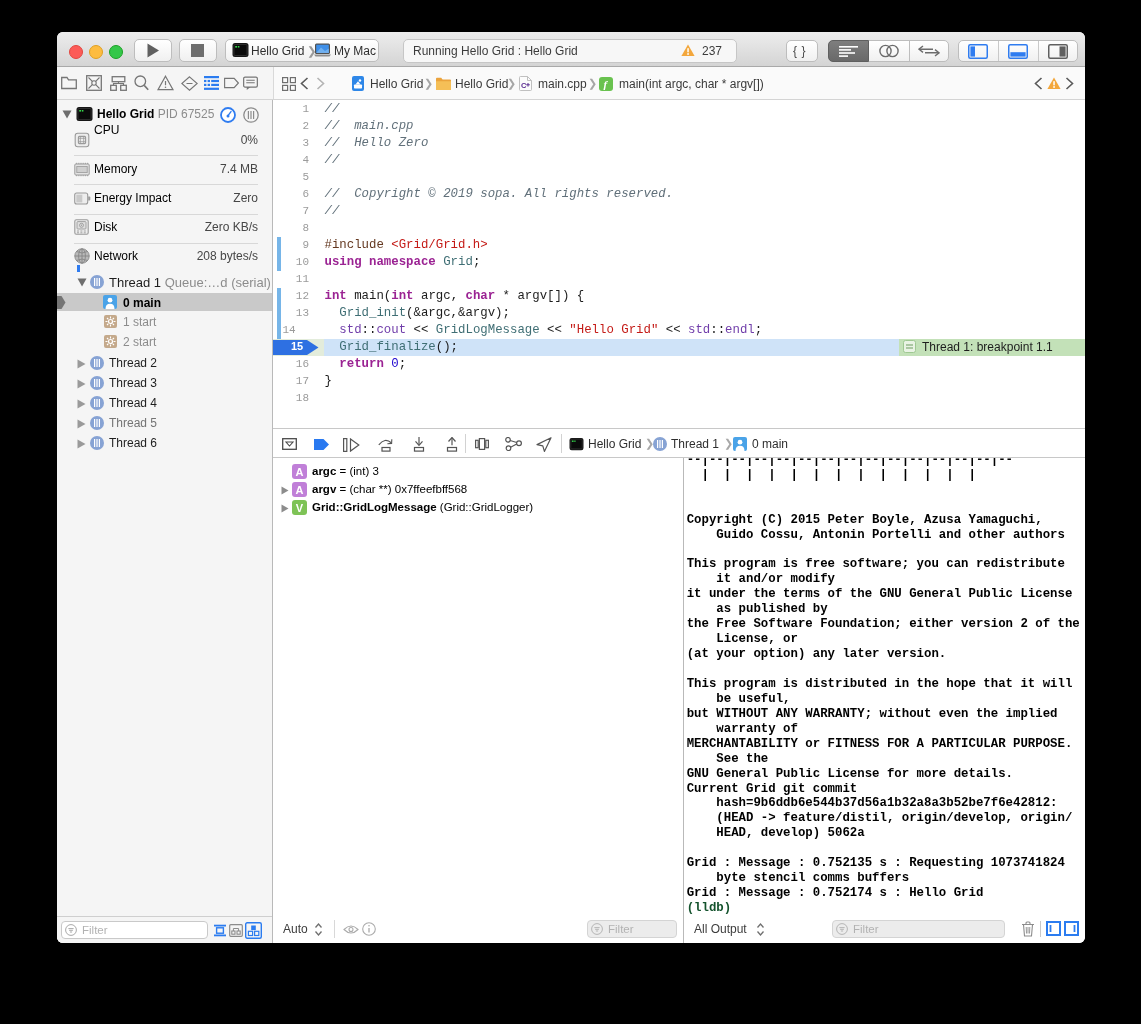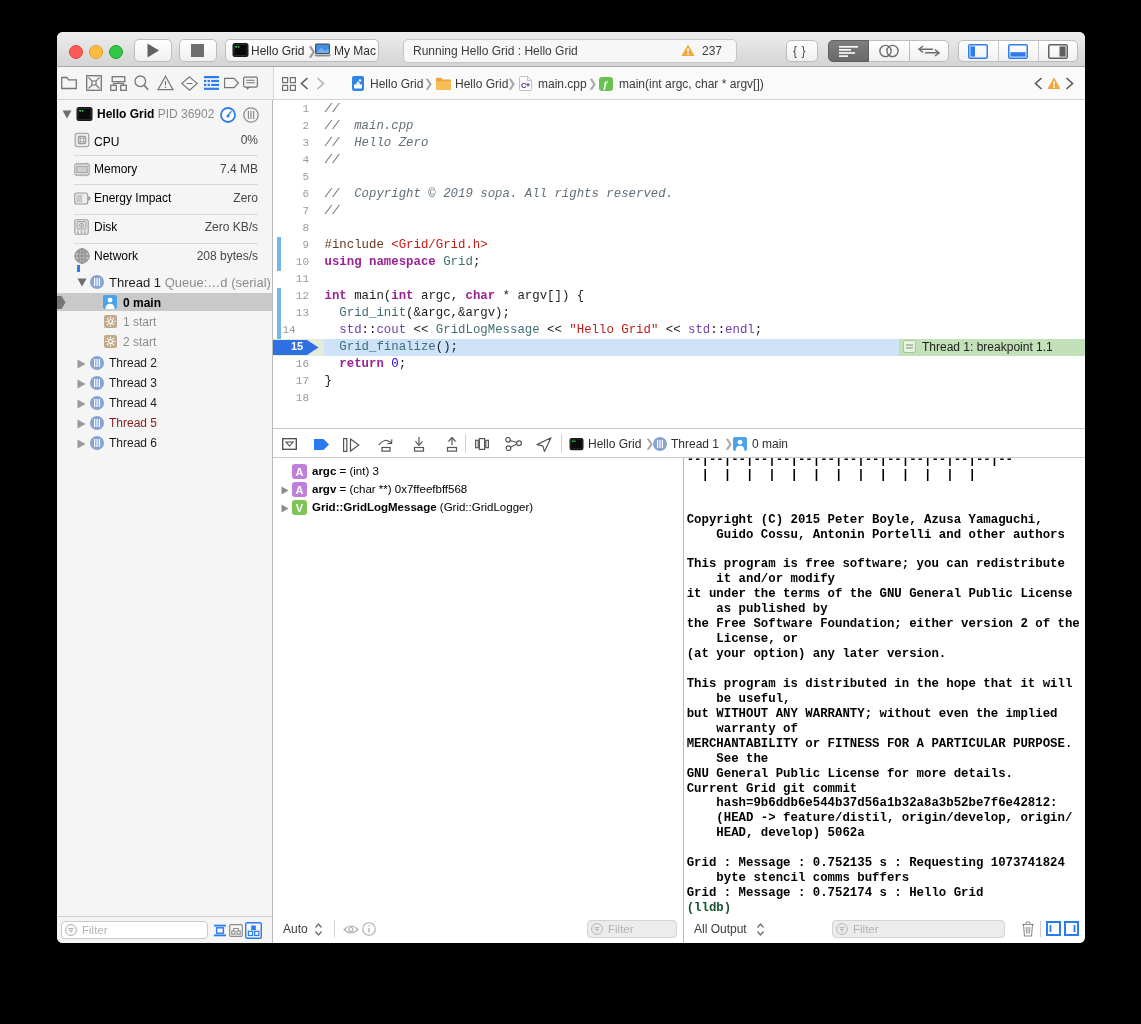--- a/index.html
+++ b/index.html
@@ -240,37 +240,37 @@
 
     <svg class="abs" style="left:5px;top:10px;" width="10" height="9" viewBox="0 0 10 9">
       <path d="M0.5 0.5 L9.5 0.5 L5 8.5 Z" fill="#6e6e6e"></path>
       </svg>
     <svg class="abs" style="left:19px;top:6px;" width="17" height="16" viewBox="0 0 17 16">
       <rect x="0.5" y="1" width="16" height="14" rx="2.5" fill="#161616"></rect>
       <rect x="2" y="2.5" width="13" height="11" rx="1" fill="#0a0a0a" stroke="#3a3a3a" stroke-width="0.7"></rect>
       <rect x="3.2" y="4" width="2" height="1.6" fill="#35d44a"></rect>
       <rect x="6" y="4" width="1.4" height="1.6" fill="#35d44a"></rect>
     </svg>
-    <div class="abs" style="left:40px;top:7px;font-size:12px;font-weight:bold;color:#000;">Hello Grid <span style="font-weight:normal;color:#8c8c8c;">PID 36902</span></div>
+    <div class="abs" style="left:40px;top:7px;font-size:12px;font-weight:bold;color:#000;">Hello Grid <span style="font-weight:normal;color:#8c8c8c;">PID 67525</span></div>
     <svg class="abs" style="left:163px;top:7px;" width="16" height="16" viewBox="0 0 16 16">
       <circle cx="8" cy="8" r="7" fill="#fff" stroke="#2f7cf0" stroke-width="1.8"></circle>
       <path d="M8 8.6 L11 4.6" stroke="#2f7cf0" stroke-width="1.4" stroke-linecap="round"></path>
       <circle cx="8" cy="9" r="1.5" fill="#2f7cf0"></circle>
     </svg>
     <svg class="abs" style="left:186px;top:7px;" width="16" height="16" viewBox="0 0 16 16">
       <circle cx="8" cy="8" r="7.2" fill="none" stroke="#8b8b8b" stroke-width="1.3"></circle>
       <path d="M5.4 4 L5.4 12 M8 4 L8 12 M10.6 4 L10.6 12" stroke="#8b8b8b" stroke-width="1.2"></path>
     </svg>
 
     <svg class="abs" style="left:17px;top:32px;" width="16" height="16" viewBox="0 0 16 16">
       <rect x="1.2" y="1.2" width="13.6" height="13.6" rx="2.5" fill="#ededed" stroke="#9a9a9a" stroke-width="1.1"></rect>
       <rect x="4.4" y="4.4" width="7.2" height="7.2" rx="1" fill="none" stroke="#9a9a9a" stroke-width="1.1"></rect>
       <path d="M6.3 4.4 L6.3 11.6 M9.7 4.4 L9.7 11.6 M4.4 6.3 L11.6 6.3 M4.4 9.7 L11.6 9.7" stroke="#9a9a9a" stroke-width="0.8"></path>
     </svg>
-    <div class="rowlbl" style="left:37px;top:35px;text-align:center;">CPU</div>
+    <div class="rowlbl" style="left:37px;top:23px;text-align:center;">CPU</div>
     <div class="rowval" style="left:121px;top:33px;width:80px;">0%</div>
     <div class="sep" style="top:55px;"></div>
     <svg class="abs" style="left:17px;top:62px;" width="16" height="15" viewBox="0 0 16 15">
       <rect x="0.8" y="2" width="14.4" height="11" rx="1" fill="#e3e3e3" stroke="#9a9a9a" stroke-width="1"></rect>
       <rect x="2.8" y="4.4" width="10.4" height="6.2" fill="#cfcfcf" stroke="#9a9a9a" stroke-width="0.8"></rect>
       <path d="M2.6 2 L2.6 0.8 M4.8 2 L4.8 0.8 M7 2 L7 0.8 M9.2 2 L9.2 0.8 M11.4 2 L11.4 0.8 M13.6 2 L13.6 0.8 M2.6 14.2 L2.6 13 M4.8 14.2 L4.8 13 M7 14.2 L7 13 M9.2 14.2 L9.2 13 M11.4 14.2 L11.4 13 M13.6 14.2 L13.6 13" stroke="#9a9a9a" stroke-width="0.9"></path>
     </svg>
     <div class="rowlbl" style="left:37px;top:62px;">Memory</div>
     <div class="rowval" style="left:121px;top:62px;width:80px;">7.4 MB</div>
     <div class="sep" style="top:84px;"></div>
@@ -358,21 +358,21 @@
       <path d="M4.6 3 L4.6 11 M7 3 L7 11 M9.4 3 L9.4 11" stroke="#fff" stroke-width="1.2"></path>
       </svg>
     <div class="abs" style="left:52px;top:296px;font-size:12px;color:#1e1e1e;">Thread 4</div>
     <svg class="abs" style="left:20px;top:319px;" width="9" height="10" viewBox="0 0 9 10">
       <path d="M0.5 0.5 L8.5 5 L0.5 9.5 Z" fill="#9a9a9a"></path>
       </svg>
     <svg class="abs" style="left:33px;top:316px;" width="14" height="14" viewBox="0 0 14 14">
       <circle cx="7" cy="7" r="7" fill="#87a3d4"></circle>
       <path d="M4.6 3 L4.6 11 M7 3 L7 11 M9.4 3 L9.4 11" stroke="#fff" stroke-width="1.2"></path>
       </svg>
-    <div class="abs" style="left:52px;top:316px;font-size:12px;color:#7f1d1d;">Thread 5</div>
+    <div class="abs" style="left:52px;top:316px;font-size:12px;color:#737373;">Thread 5</div>
     <svg class="abs" style="left:20px;top:339px;" width="9" height="10" viewBox="0 0 9 10">
       <path d="M0.5 0.5 L8.5 5 L0.5 9.5 Z" fill="#9a9a9a"></path>
       </svg>
     <svg class="abs" style="left:33px;top:336px;" width="14" height="14" viewBox="0 0 14 14">
       <circle cx="7" cy="7" r="7" fill="#87a3d4"></circle>
       <path d="M4.6 3 L4.6 11 M7 3 L7 11 M9.4 3 L9.4 11" stroke="#fff" stroke-width="1.2"></path>
       </svg>
     <div class="abs" style="left:52px;top:336px;font-size:12px;color:#1e1e1e;">Thread 6</div>
   </div>
   <div id="vdiv1"></div>

